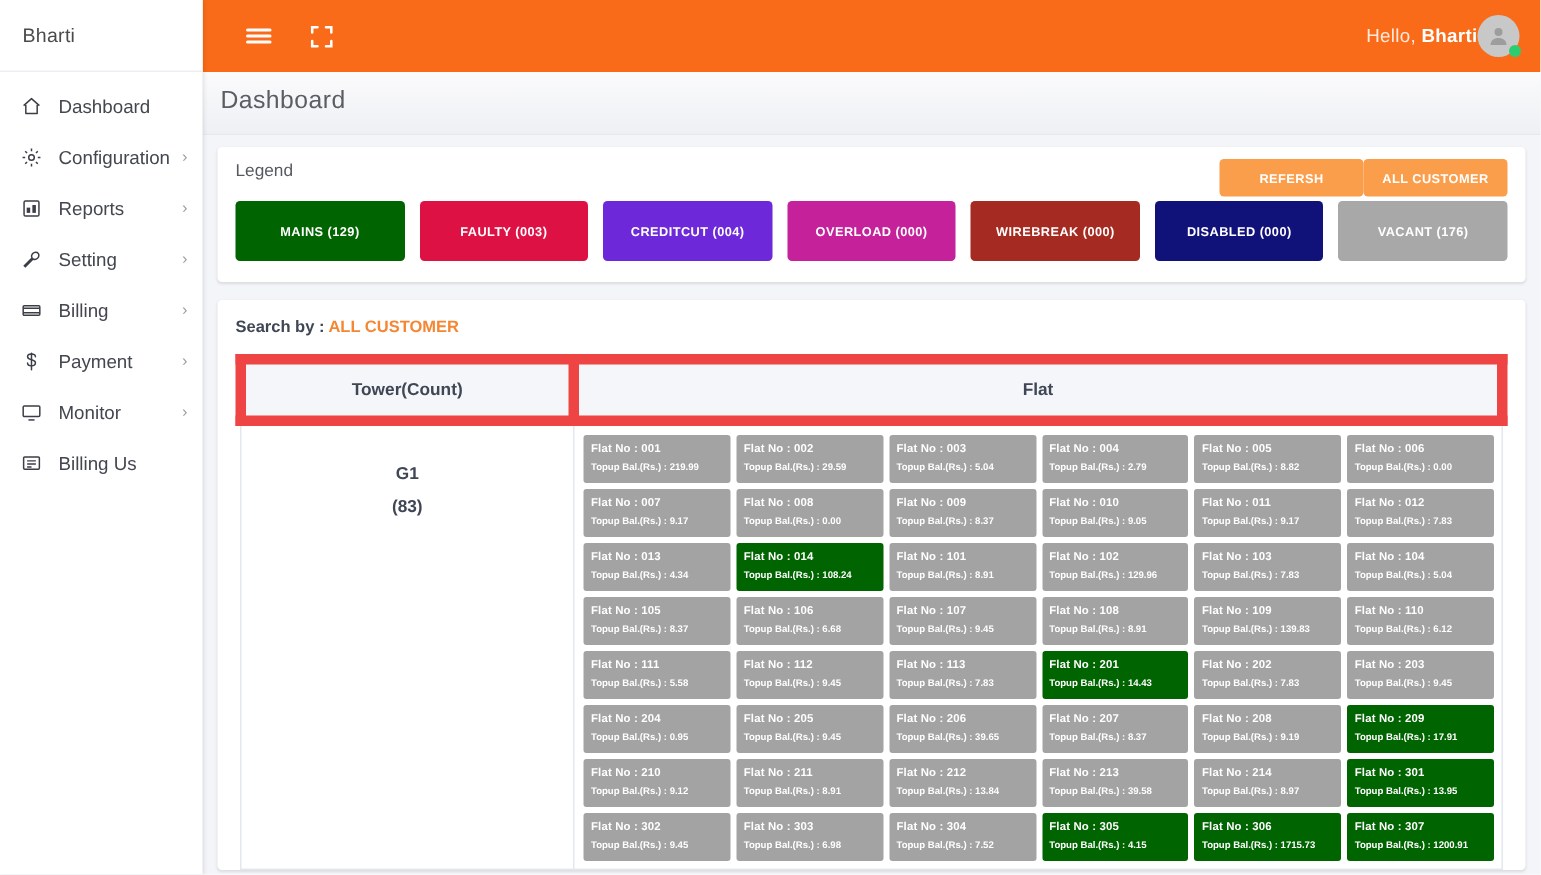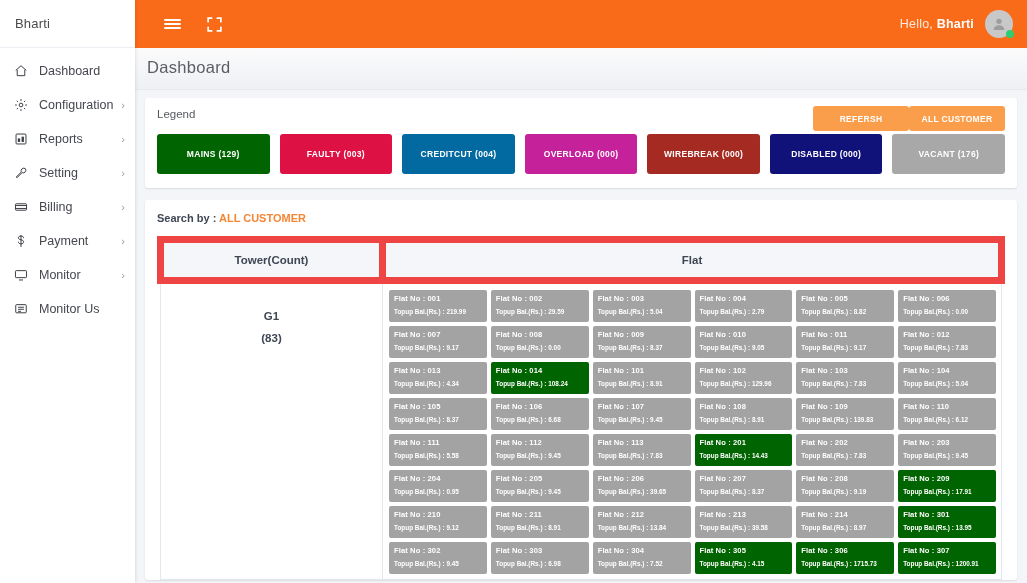--- a/index.html
+++ b/index.html
@@ -42,21 +42,21 @@
   #main { flex: 1 1 auto; display: flex; flex-direction: column; min-width: 0; }
 
   #topbar {
     height: 48px; background: #f96b18; display: flex; align-items: center;
     padding: 0 14px 0 22px; flex: 0 0 48px; color: #fff;
   }
   .top-icon { width: 30px; height: 30px; display:flex; align-items:center; justify-content:center; cursor: pointer; }
   .top-icon svg { width: 17px; height: 17px; display:block; }
   .hamburger-bar { display:block; width: 17px; height: 2px; background:#fff; margin: 2.4px 0; border-radius: 1px; }
   #top-spacer { flex: 1 1 auto; }
-  #greeting { font-size: 12.5px; margin-right: 11px; letter-spacing: .2px; color: #ffe9dc; }
+  #greeting { font-size: 12.5px; letter-spacing: .2px; color: #ffe9dc; }
   #greeting b { color:#fff; font-weight: 700; }
   #avatar {
     width: 28px; height: 28px; border-radius: 50%;
     background: #c8c8c8; position: relative; display:flex; align-items:center; justify-content:center;
     cursor: pointer;
   }
   #avatar svg { width: 16px; height: 16px; opacity: .55; }
   #avatar-status {
     position:absolute; right: -1px; bottom: 0px; width: 8px; height: 8px;
     border-radius: 50%; background: #2ecc71;
@@ -199,21 +199,21 @@
           <span class="nav-label">Monitor</span>
           <span class="nav-caret">›</span>
         </div>
         <div class="nav-item">
           <span class="nav-icon">
             <svg viewBox="0 0 24 24" fill="none" stroke="currentColor" stroke-width="1.7">
               <rect x="3" y="4.5" width="18" height="14" rx="1.3"></rect>
               <path d="M7 9h10M7 12.5h10M7 16h5"></path>
             </svg>
           </span>
-          <span class="nav-label">Monitor Us</span>
+          <span class="nav-label">Billing Us</span>
         </div>
       </nav>
   </aside>
 
   <div id="main">
 
     <header id="topbar">
       <div class="top-icon">
         <div>
           <span class="hamburger-bar"></span>
@@ -248,21 +248,21 @@
 
       <section class="card" id="legend-card">
         <div id="legend-title">Legend</div>
         <div id="legend-actions">
           <button class="action-btn">REFERSH</button>
           <button class="action-btn">ALL CUSTOMER</button>
         </div>
         <div id="legend-row">
             <button class="legend-btn" style="background: rgb(0, 100, 0);">MAINS (129)</button>
             <button class="legend-btn" style="background: rgb(221, 17, 68);">FAULTY (003)</button>
-            <button class="legend-btn" style="background: #0369a1;">CREDITCUT (004)</button>
+            <button class="legend-btn" style="background: #6d28d9;">CREDITCUT (004)</button>
             <button class="legend-btn" style="background: rgb(196, 33, 154);">OVERLOAD (000)</button>
             <button class="legend-btn" style="background: rgb(165, 42, 33);">WIREBREAK (000)</button>
             <button class="legend-btn" style="background: rgb(17, 17, 122);">DISABLED (000)</button>
             <button class="legend-btn" style="background: rgb(168, 168, 168);">VACANT (176)</button>
           </div>
       </section>
 
       <section class="card" id="table-card">
         <div id="search-by">
           <span>Search by :</span>

